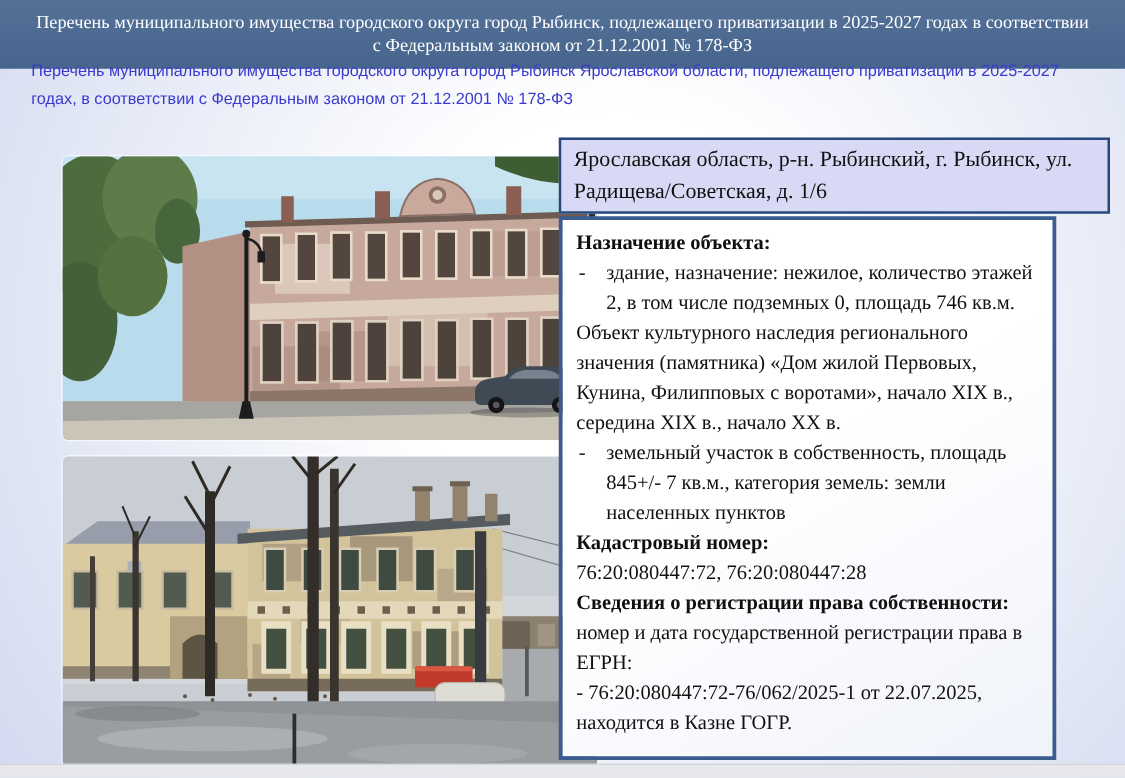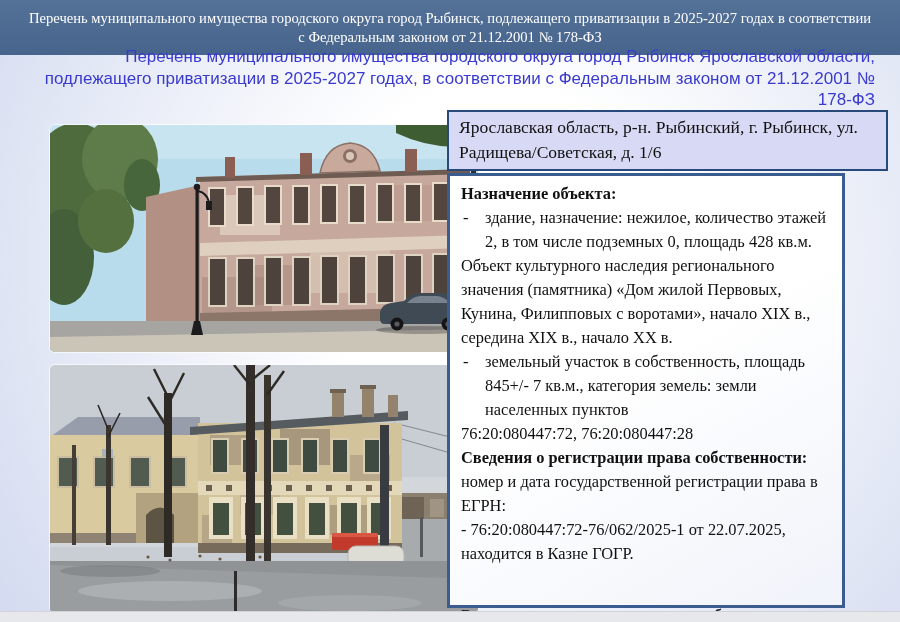--- a/index.html
+++ b/index.html
@@ -8,23 +8,23 @@
     background:radial-gradient(circle at 55% 42%, #ffffff 28%, #eef1f9 55%, #d3daf0 100%);}
   .bottom-strip{position:absolute;left:0;bottom:0;width:900px;height:10px;
     background:#e7e8eb;border-top:1px solid #d3d4d8;}
 
   .banner{position:absolute;top:0;left:0;width:900px;height:55px;
     background:linear-gradient(#547198,#47658c);
     display:flex;align-items:center;justify-content:center;}
   .banner-title{color:#ffffff;font-size:14.6px;line-height:19px;text-align:center;
     padding:0 28px;}
 
-  .subtitle{position:absolute;top:46px;left:25px;width:850px;text-align:right;
+  .subtitle{position:absolute;top:46px;left:25px;width:850px;text-align:left;
     font-family:"Liberation Sans","DejaVu Sans",sans-serif;
-    color:#3a3ace;font-size:17px;line-height:21.5px;}
+    color:#3a3ace;font-size:13px;line-height:21.5px;}
 
   .photo{position:absolute;left:10px;border-radius:5px;overflow:hidden;
     box-shadow:0 0 0 1px rgba(255,255,255,.65);}
   .photo svg{display:block;width:100%;height:100%;}
   .photo1{top:109px;width:428px;height:227px;}
   .photo2{top:349px;width:428px;height:248px;}
 
   .address-box{position:absolute;left:447px;top:110px;width:441px;min-height:57px;
     box-sizing:border-box;background:#d8d9f4;border:2px solid #28497c;
     padding:3px 10px 4px;font-size:17.5px;line-height:25px;color:#101010;}
@@ -273,27 +273,28 @@
   </figure>
 
   <div class="address-box">
     <span>Ярославская область, р-н. Рыбинский, г. Рыбинск, ул. Радищева/Советская, д. 1/6</span>
   </div>
 
   <div class="details-box">
     <p class="bold">Назначение объекта:</p>
     <div class="li">
       <span class="dash">-</span>
-      <span>здание, назначение: нежилое, количество этажей 2, в том числе подземных 0, площадь 428 кв.м.</span>
+      <span>здание, назначение: нежилое, количество этажей 2, в том числе подземных 0, площадь 746 кв.м.</span>
     </div>
     <p>Объект культурного наследия регионального значения (памятника) «Дом жилой Первовых, Кунина, Филипповых с воротами», начало XIX в., середина XIX в., начало XX в.</p>
     <div class="li">
       <span class="dash">-</span>
       <span>земельный участок в собственность, площадь 845+/- 7 кв.м., категория земель: земли населенных пунктов</span>
     </div>
+    <p class="bold">Кадастровый номер:</p>
     <p>76:20:080447:72, 76:20:080447:28</p>
     <p class="bold">Сведения о регистрации права собственности:</p>
     <p>номер и дата государственной регистрации права в ЕГРН:</p>
     <p>- 76:20:080447:72-76/062/2025-1 от 22.07.2025, находится в Казне ГОГР.</p>
     <p class="status">В залоге, в споре и под арестом не области.</p>
   </div>
 
   <div class="bottom-strip"></div>
 </div>
 

